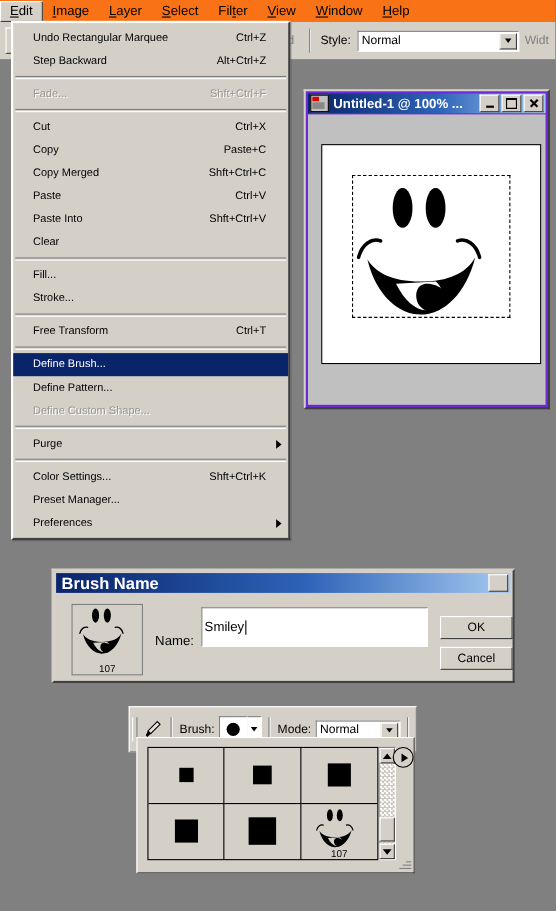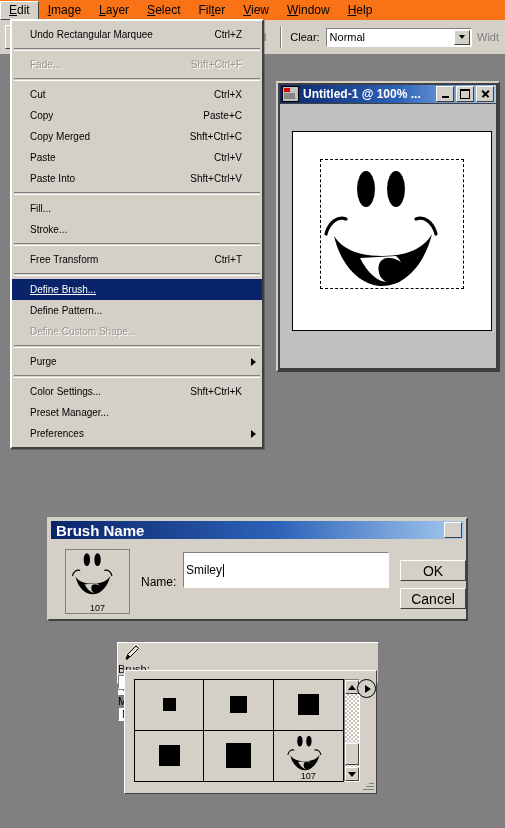--- a/index.html
+++ b/index.html
@@ -73,31 +73,31 @@
     background: #d4d0c8;
     border: 2px solid; border-color: #fff #404040 #404040 #fff;
     padding: 3px 0 3px 0;
     box-shadow: 1px 1px 0 rgba(0,0,0,.25);
   }
   .mi { height: 21px; display: flex; align-items: center; padding: 0 6px 0 18px; position: relative; font-size: 10px; }
   .mi .lbl { flex: 0 0 auto; white-space: nowrap; }
   .mi .acc { margin-left: auto; padding-left: 22px; white-space: nowrap; padding-right: 14px; }
   .mi.disabled .lbl, .mi.disabled .acc { color: #9a968e; text-shadow: 1px 1px 0 #fff; }
   .mi.sel { background: #0a246a; }
-  .mi.sel .lbl, .mi.sel .acc { color: #fff; text-decoration: underline; }
+  .mi.sel .lbl, .mi.sel .acc { color: #fff; }
   .mi .subarrow {
     position: absolute; right: 6px; top: 50%; margin-top: -4px;
     width: 0; height: 0; border-top: 4px solid transparent; border-bottom: 4px solid transparent; border-left: 5px solid #000;
   }
   .msep { height: 1px; margin: 3px 2px 3px 2px; border-top: 1px solid #808080; border-bottom: 1px solid #fff; }
 
   
   #docwin {
     position: absolute; left: 276px; top: 81px; width: 224px; height: 291px;
-    background: #404040;
+    background: #6d28d9;
     border: 2px solid; border-color: #d4d0c8 #404040 #404040 #d4d0c8;
     box-sizing: border-box;
   }
   #doctitle {
     position: absolute; left: 2px; top: 2px; right: 2px; height: 18px;
     background: linear-gradient(to right, #0a246a 0%, #2d63b8 55%, #a6caf0 100%);
     display: flex; align-items: center; padding: 0 2px;
   }
   #doctitle .ttxt { color: #fff; font-size: 12px; font-weight: bold; margin-left: 4px; white-space: nowrap; }
   .docicon {
@@ -160,37 +160,37 @@
   #bd-nameinput {
     position: absolute; left: 132px; top: 12px; width: 206px; height: 36px;
     background: #fff; border: 1px solid; border-color: #808080 #fff #fff #808080;
     display: flex; align-items: center; font-size: 12px; padding-left: 2px;
     box-sizing: border-box;
   }
   .caret { display: inline-block; width: 1px; height: 13px; background: #000; margin-left: 1px; vertical-align: middle; }
   .dlgbtn {
     position: absolute; width: 66px; height: 21px; background: #d4d0c8;
     border: 1px solid; border-color: #fff #404040 #404040 #fff;
-    display: flex; align-items: center; justify-content: center; font-size: 14px;
+    display: flex; align-items: center; justify-content: center; font-size: 11px;
     box-sizing: border-box;
   }
   #bd-ok { left: 349px; top: 20px; }
   #bd-cancel { left: 349px; top: 48px; }
   .closebtn-sm {
     width: 16px; height: 14px; background: #d4d0c8; margin-left: auto;
     border: 1px solid; border-color: #fff #404040 #404040 #fff;
     display: flex; align-items: center; justify-content: center;
   }
 
   
   #brushbar {
     position: absolute; left: 117px; top: 642px; width: 262px; height: 42px;
     background: #d4d0c8;
     border: 1px solid; border-color: #fff #808080 #808080 #fff;
-    display: flex; box-sizing: border-box; flex-direction: column;
+    display: flex; align-items: center; box-sizing: border-box;
   }
   #brushbar .grip { width: 4px; height: 22px; margin-left: 2px; border-left: 1px solid #fff; border-right: 1px solid #808080; }
   .brushicon { width: 20px; height: 20px; margin-left: 4px; position: relative; }
   .bb-sep { width: 0; height: 22px; border-left: 1px solid #808080; border-right: 1px solid #fff; margin: 0 6px; }
   .bb-lbl { font-size: 11px; margin-right: 4px; white-space: nowrap; }
   .brushpreview {
     width: 30px; height: 22px; background: #fff;
     border: 1px solid; border-color: #808080 #fff #fff #808080;
     display: flex; align-items: center; justify-content: center;
   }
@@ -265,21 +265,21 @@
 
 <div id="root">
 
   <div id="optbar">
     <div id="optbar-inner">
       <div style="width:6px"></div>
       <div class="ob-stub"></div>
       <div style="width:258px"></div>
       <div class="ob-lbl dim">sed</div>
       <div class="ob-sep"></div>
-      <div class="ob-lbl">Clear:</div>
+      <div class="ob-lbl">Style:</div>
       <div class="ob-combo">
         <span class="val">Normal</span>
         <span class="ob-arrowbox">
             <i class="tri-d"></i>
           </span>
       </div>
       <div style="width:6px"></div>
       <div class="ob-lbl dim">Widt</div>
     </div>
   </div>
@@ -327,20 +327,24 @@
         </svg>
       </div>
     </div>
   </div>
 
   <div id="editmenu">
     <div class="mi">
       <span class="lbl">Undo Rectangular Marquee</span>
       <span class="acc">Ctrl+Z</span>
     </div>
+    <div class="mi">
+      <span class="lbl">Step Backward</span>
+      <span class="acc">Alt+Ctrl+Z</span>
+    </div>
     <div class="msep"></div>
     <div class="mi disabled">
       <span class="lbl">Fade...</span>
       <span class="acc">Shft+Ctrl+F</span>
     </div>
     <div class="msep"></div>
     <div class="mi">
       <span class="lbl">Cut</span>
       <span class="acc">Ctrl+X</span>
     </div>
@@ -352,20 +356,24 @@
       <span class="lbl">Copy Merged</span>
       <span class="acc">Shft+Ctrl+C</span>
     </div>
     <div class="mi">
       <span class="lbl">Paste</span>
       <span class="acc">Ctrl+V</span>
     </div>
     <div class="mi">
       <span class="lbl">Paste Into</span>
       <span class="acc">Shft+Ctrl+V</span>
+    </div>
+    <div class="mi">
+      <span class="lbl">Clear</span>
+      <span class="acc"></span>
     </div>
     <div class="msep"></div>
     <div class="mi">
       <span class="lbl">Fill...</span>
       <span class="acc"></span>
     </div>
     <div class="mi">
       <span class="lbl">Stroke...</span>
       <span class="acc"></span>
     </div>

